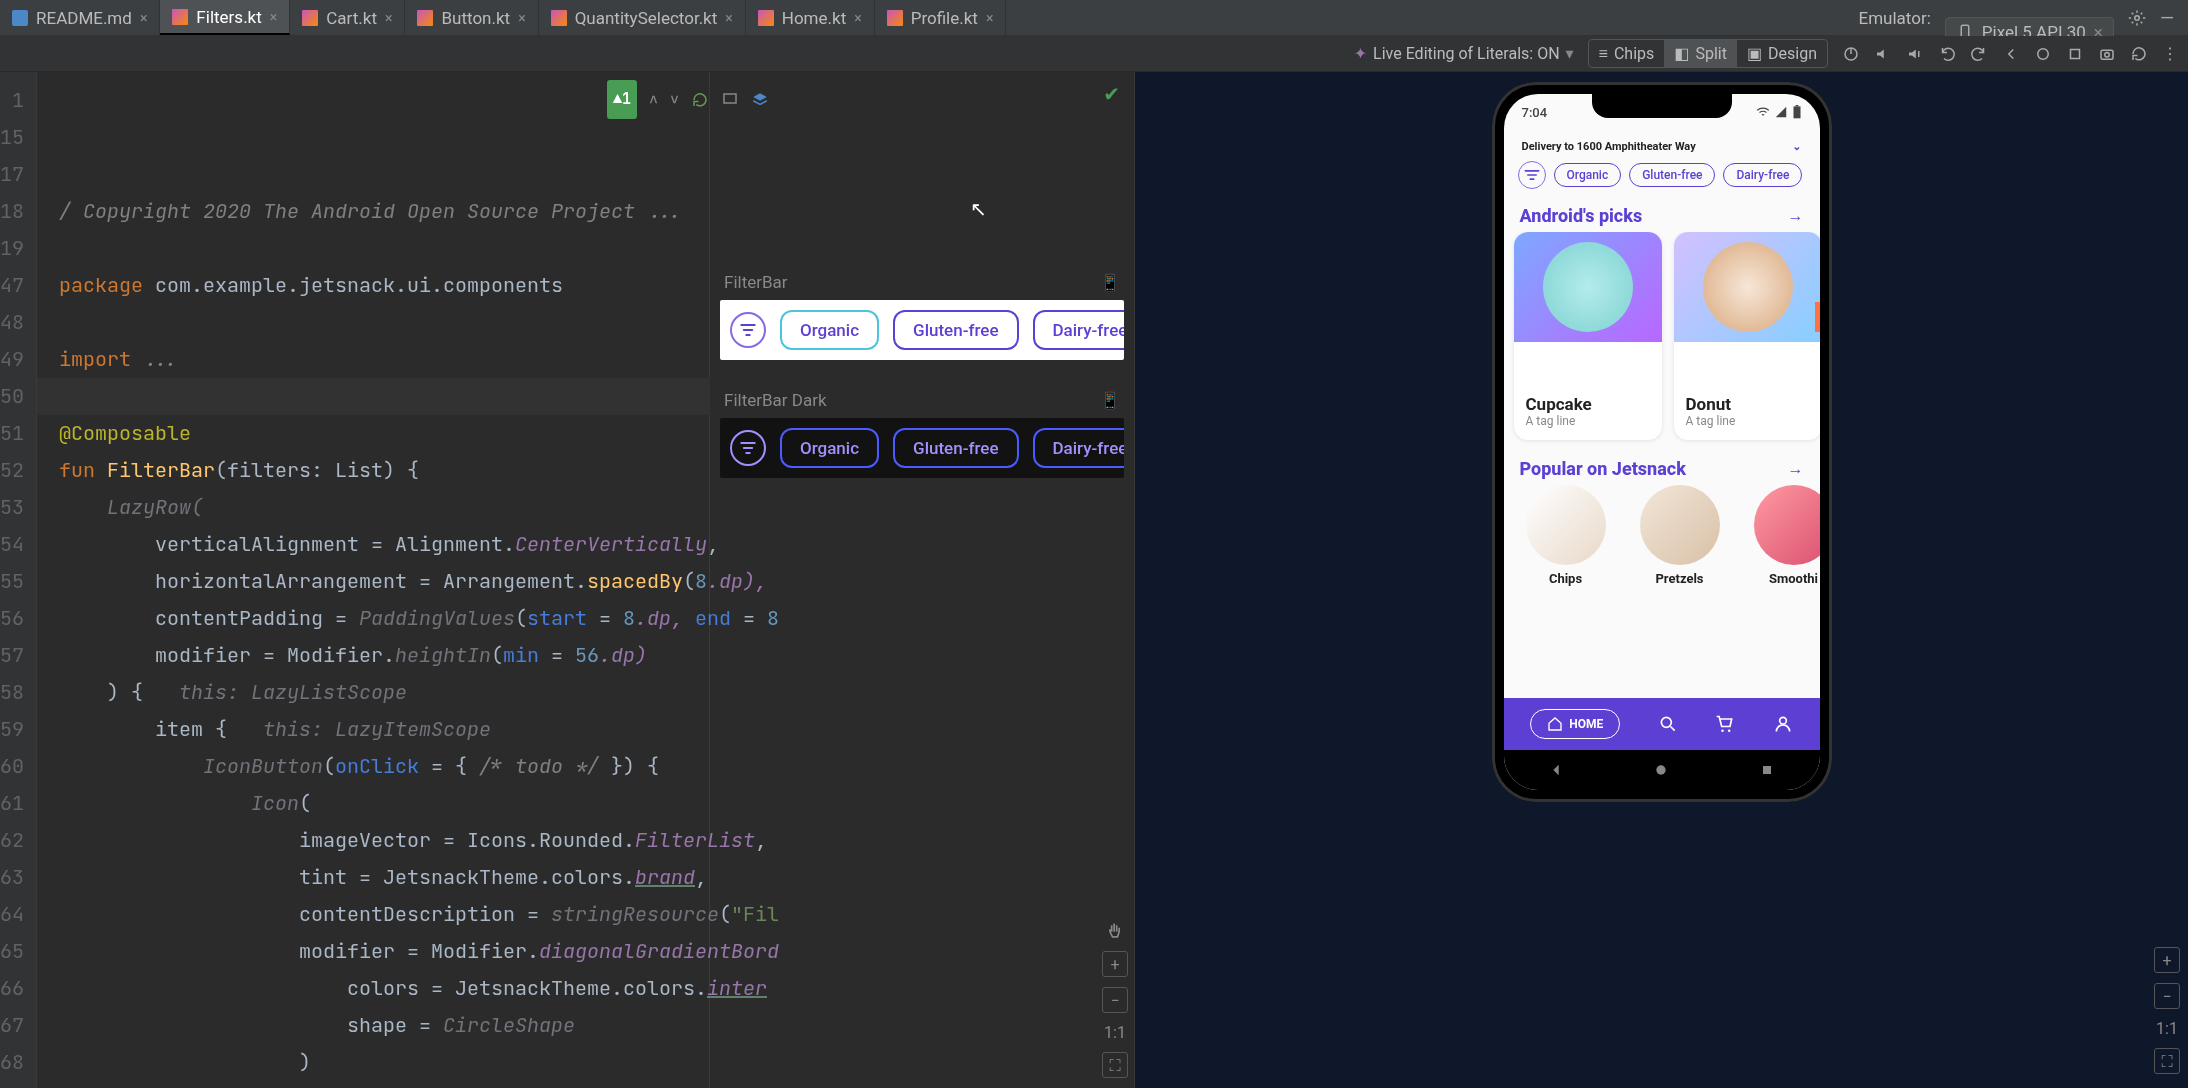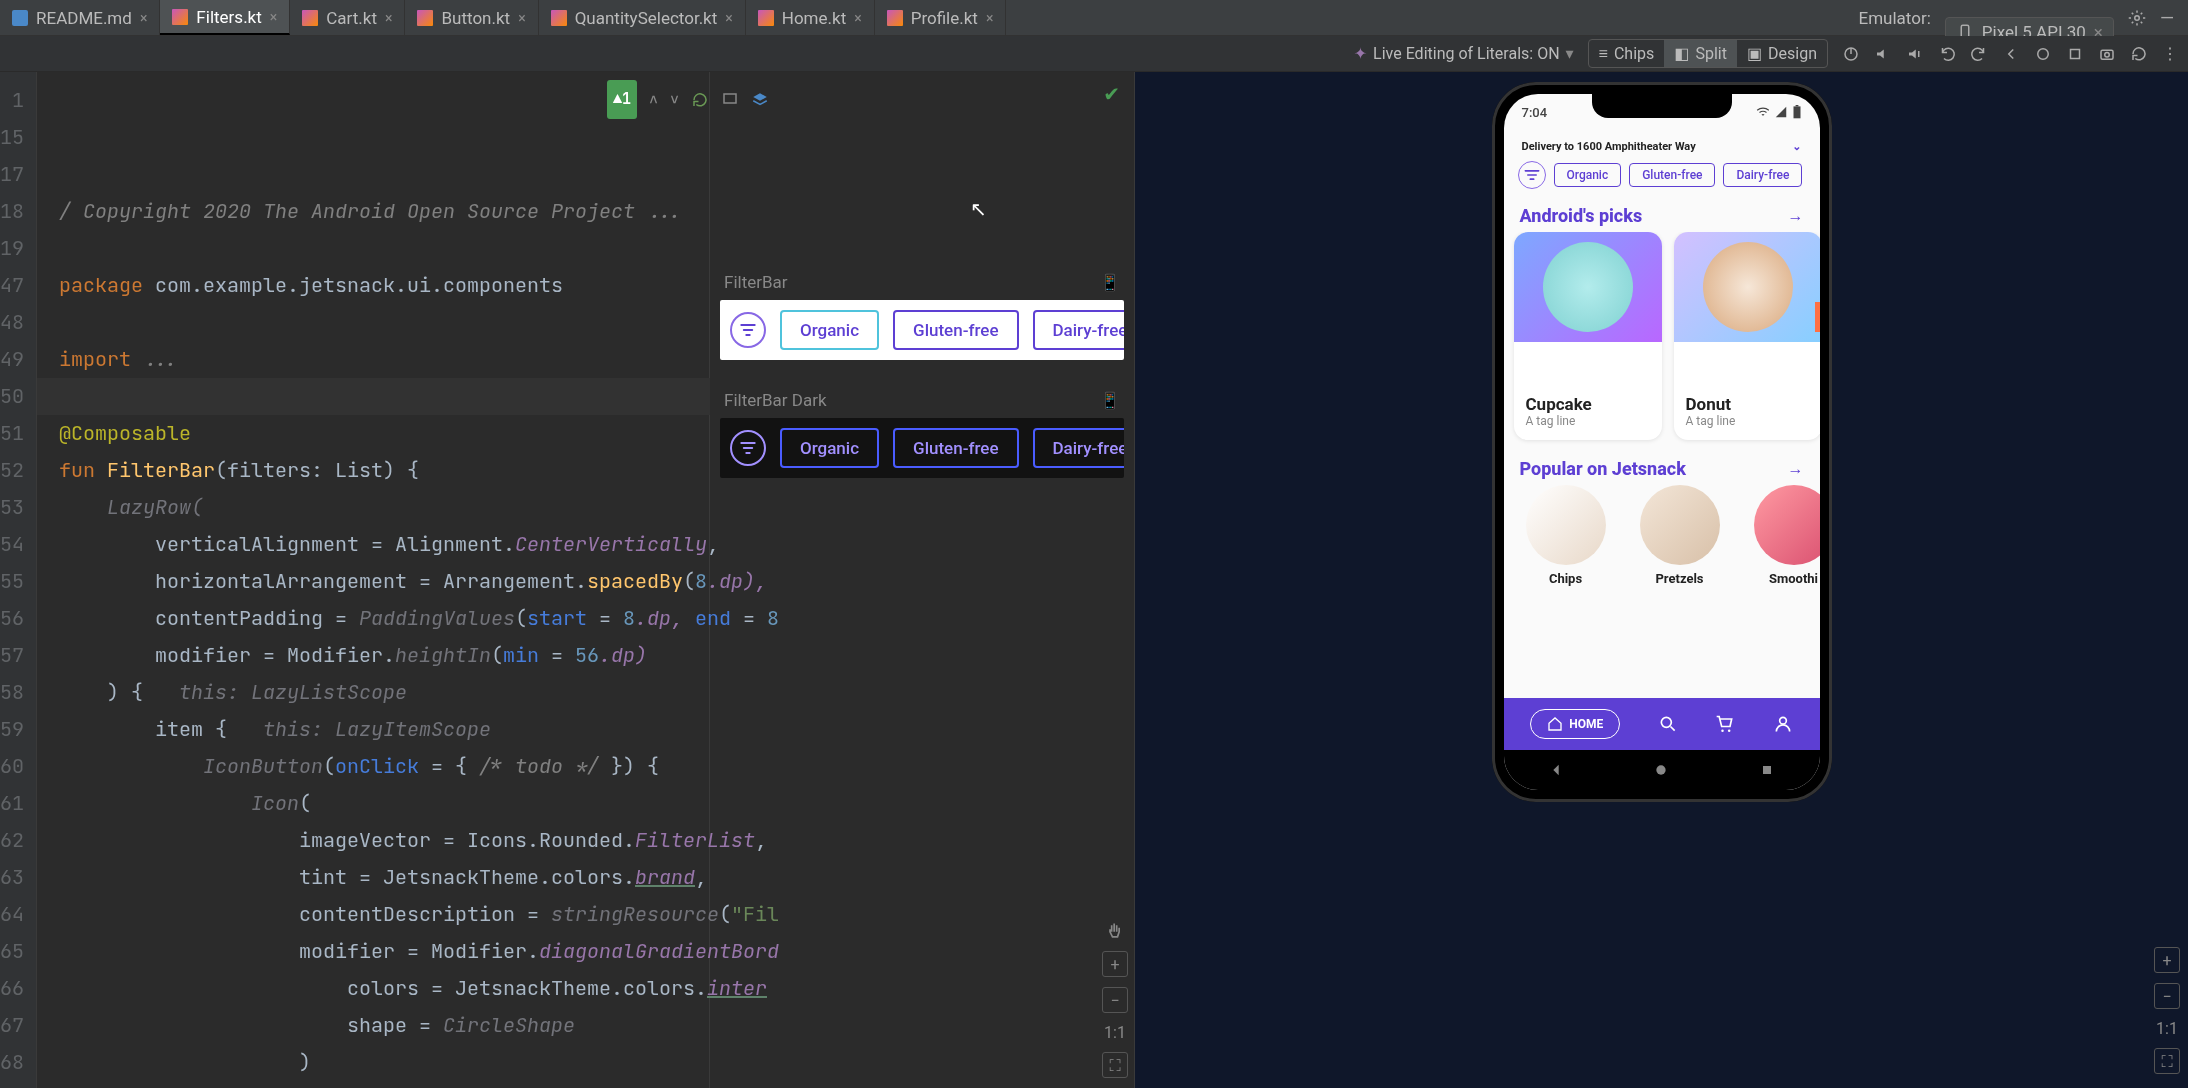--- a/index.html
+++ b/index.html
@@ -41,21 +41,21 @@
 
 .preview-col { width:425px; background:#2b2b2b; border-right:1px solid #3a3a3a; display:flex; flex-direction:column; padding:20px 10px; position:relative; }
 .check { position:absolute; top:10px; right:14px; color:#499c54; font-size:20px; }
 .pv-section-label { color:#888; font-size:17px; margin:180px 4px 8px 4px; display:flex; justify-content:space-between; align-items:center;}
 .pv-section-label.dark { margin-top:30px;}
 .pv-section-label .devico { color:#888; font-size:16px; }
 .pv-light { background:#fff; border-radius:2px; padding:10px; display:flex; align-items:center; gap:14px; overflow:hidden;}
 .pv-dark { background:#121212; border-radius:2px; padding:10px; display:flex; align-items:center; gap:14px; overflow:hidden;}
 .filter-btn { width:36px; height:36px; border-radius:50%; border:2px solid #8868e5; display:flex; align-items:center; justify-content:center; flex-shrink:0;}
 .filter-btn svg { width:20px; height:20px; }
-.chip { padding:8px 18px; border-radius:4px; border:2px solid; font-size:17px; font-weight:500; flex-shrink:0;}
+.chip { padding:8px 18px; border-radius:12px; border:2px solid; font-size:17px; font-weight:500; flex-shrink:0;}
 .pv-light .chip { color:#5d3fd3; border-color:#5d3fd3;}
 .pv-light .chip.c1 { border-color:#4fc3dc;}
 .pv-dark .chip { color:#a290ff; border-color:#4a5cff;}
 .pv-zoom { position:absolute; right:6px; bottom:10px; display:flex; flex-direction:column; gap:10px; align-items:center; color:#888; font-size:16px;}
 .pv-zoom .zb { width:26px; height:26px; border:1px solid #555; border-radius:3px; display:flex; align-items:center; justify-content:center;}
 .cursor { position:absolute; top:125px; left:260px; font-size:20px; color:#fff;}
 
 .emu-col { flex:1; background:#0f172a; display:flex; align-items:flex-start; justify-content:center; position:relative; padding-top:10px;}
 .emu-zoom { position:absolute; right:8px; bottom:14px; display:flex; flex-direction:column; gap:10px; align-items:center; color:#888; font-size:16px;}
 .emu-zoom .zb { width:26px; height:26px; border:1px solid #555; border-radius:3px; display:flex; align-items:center; justify-content:center;}

